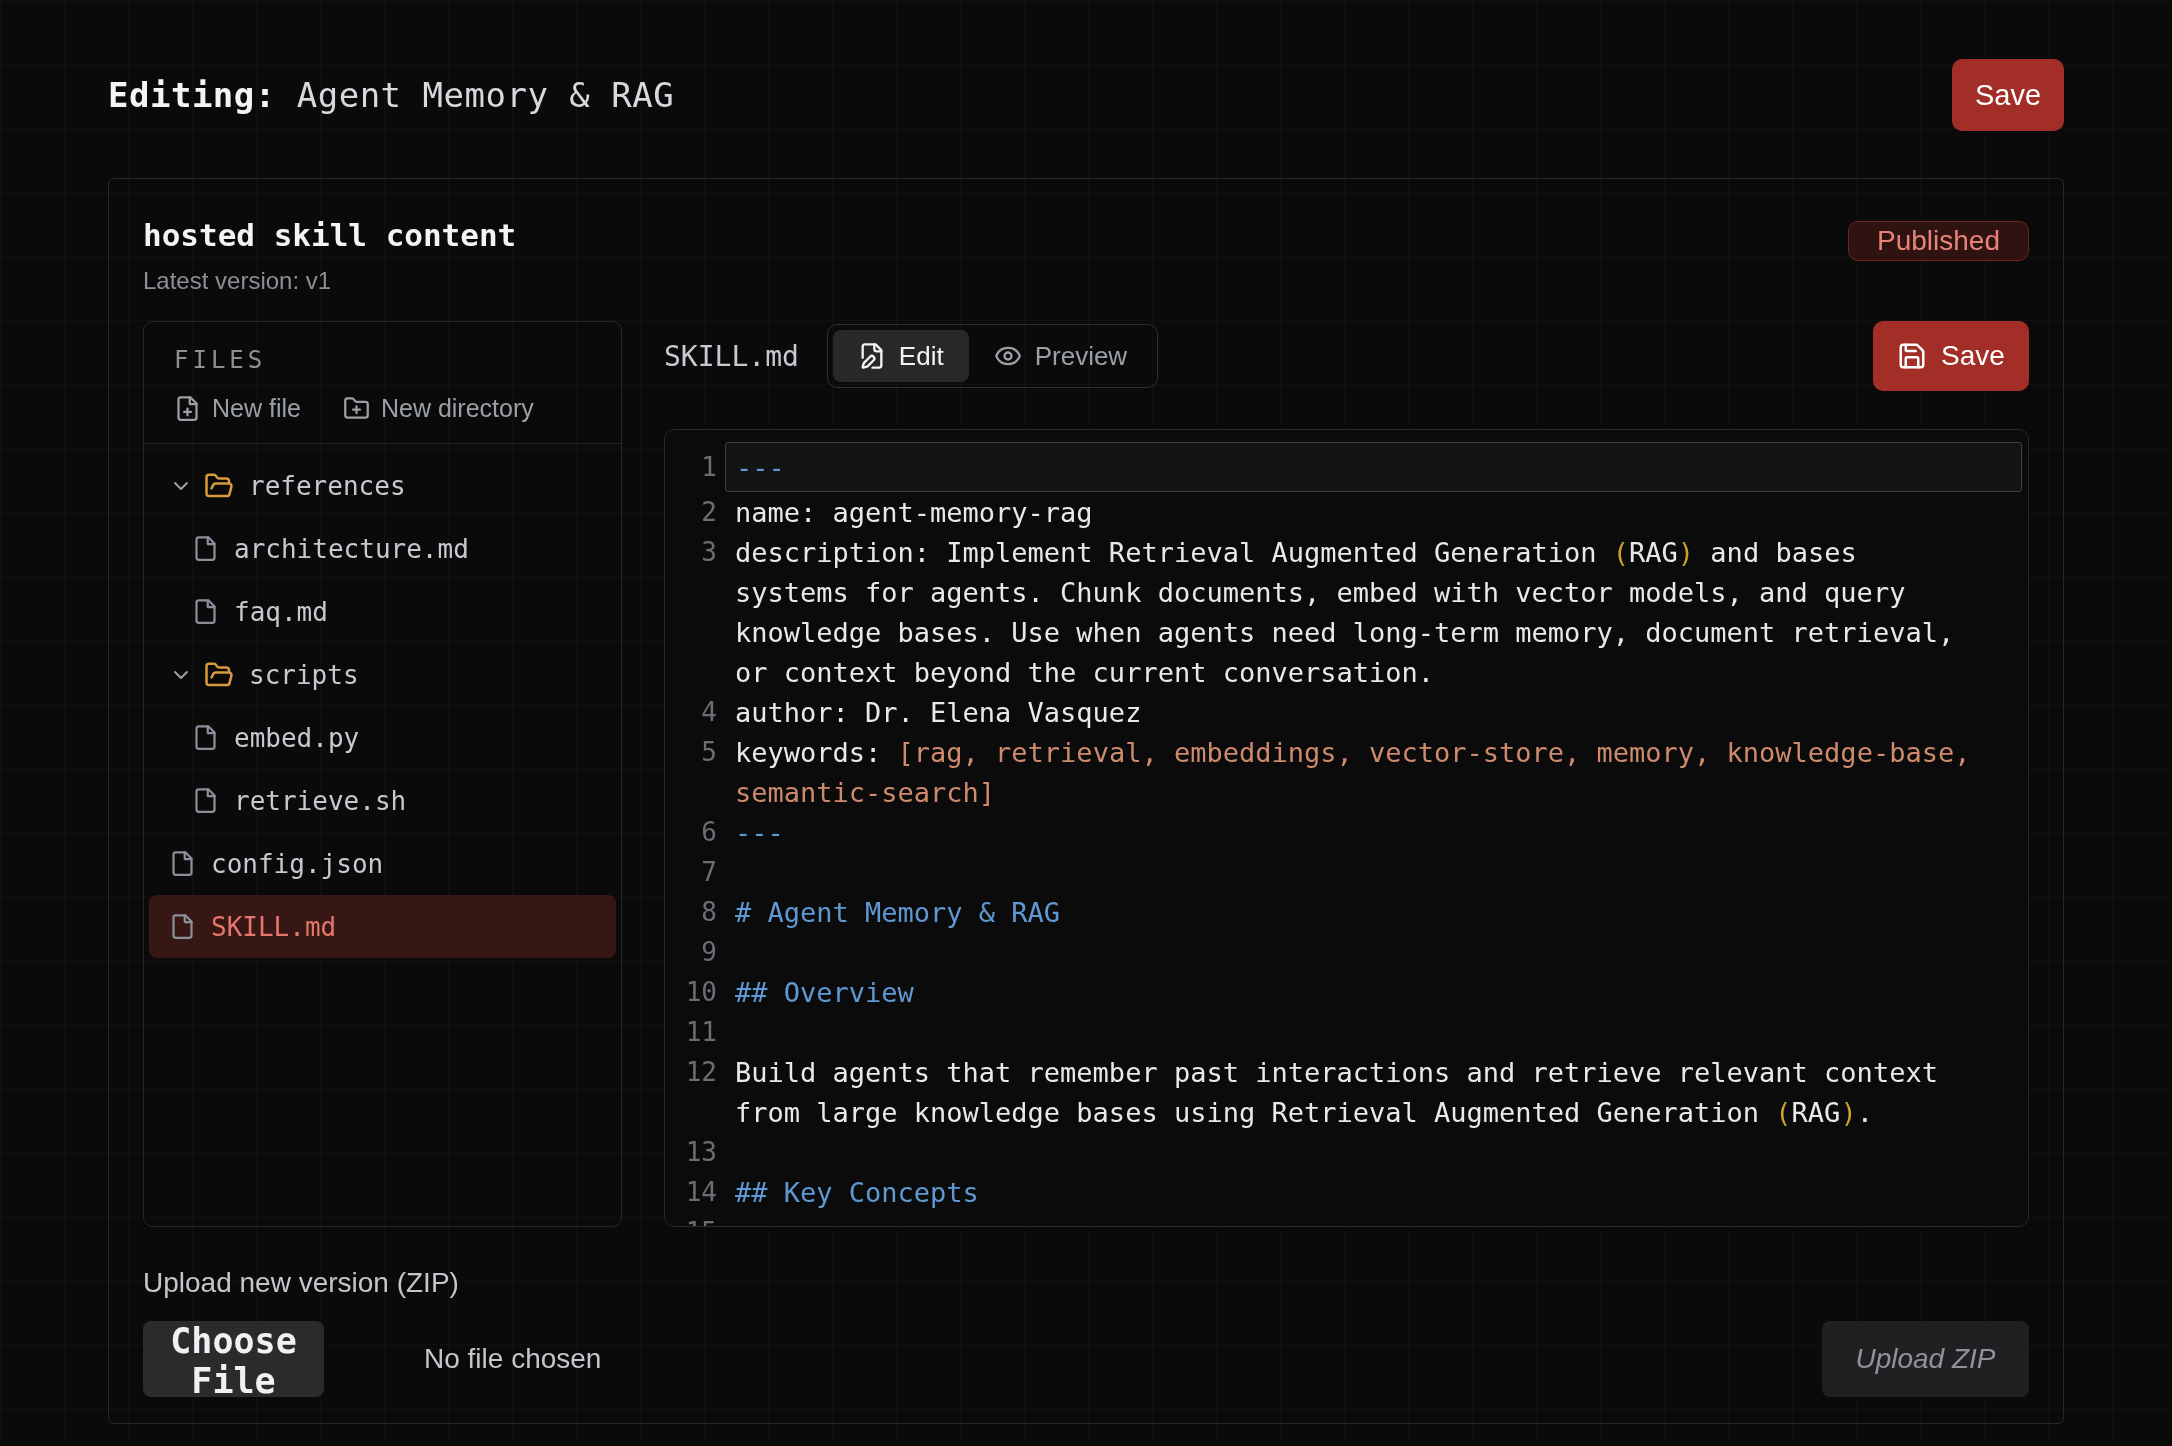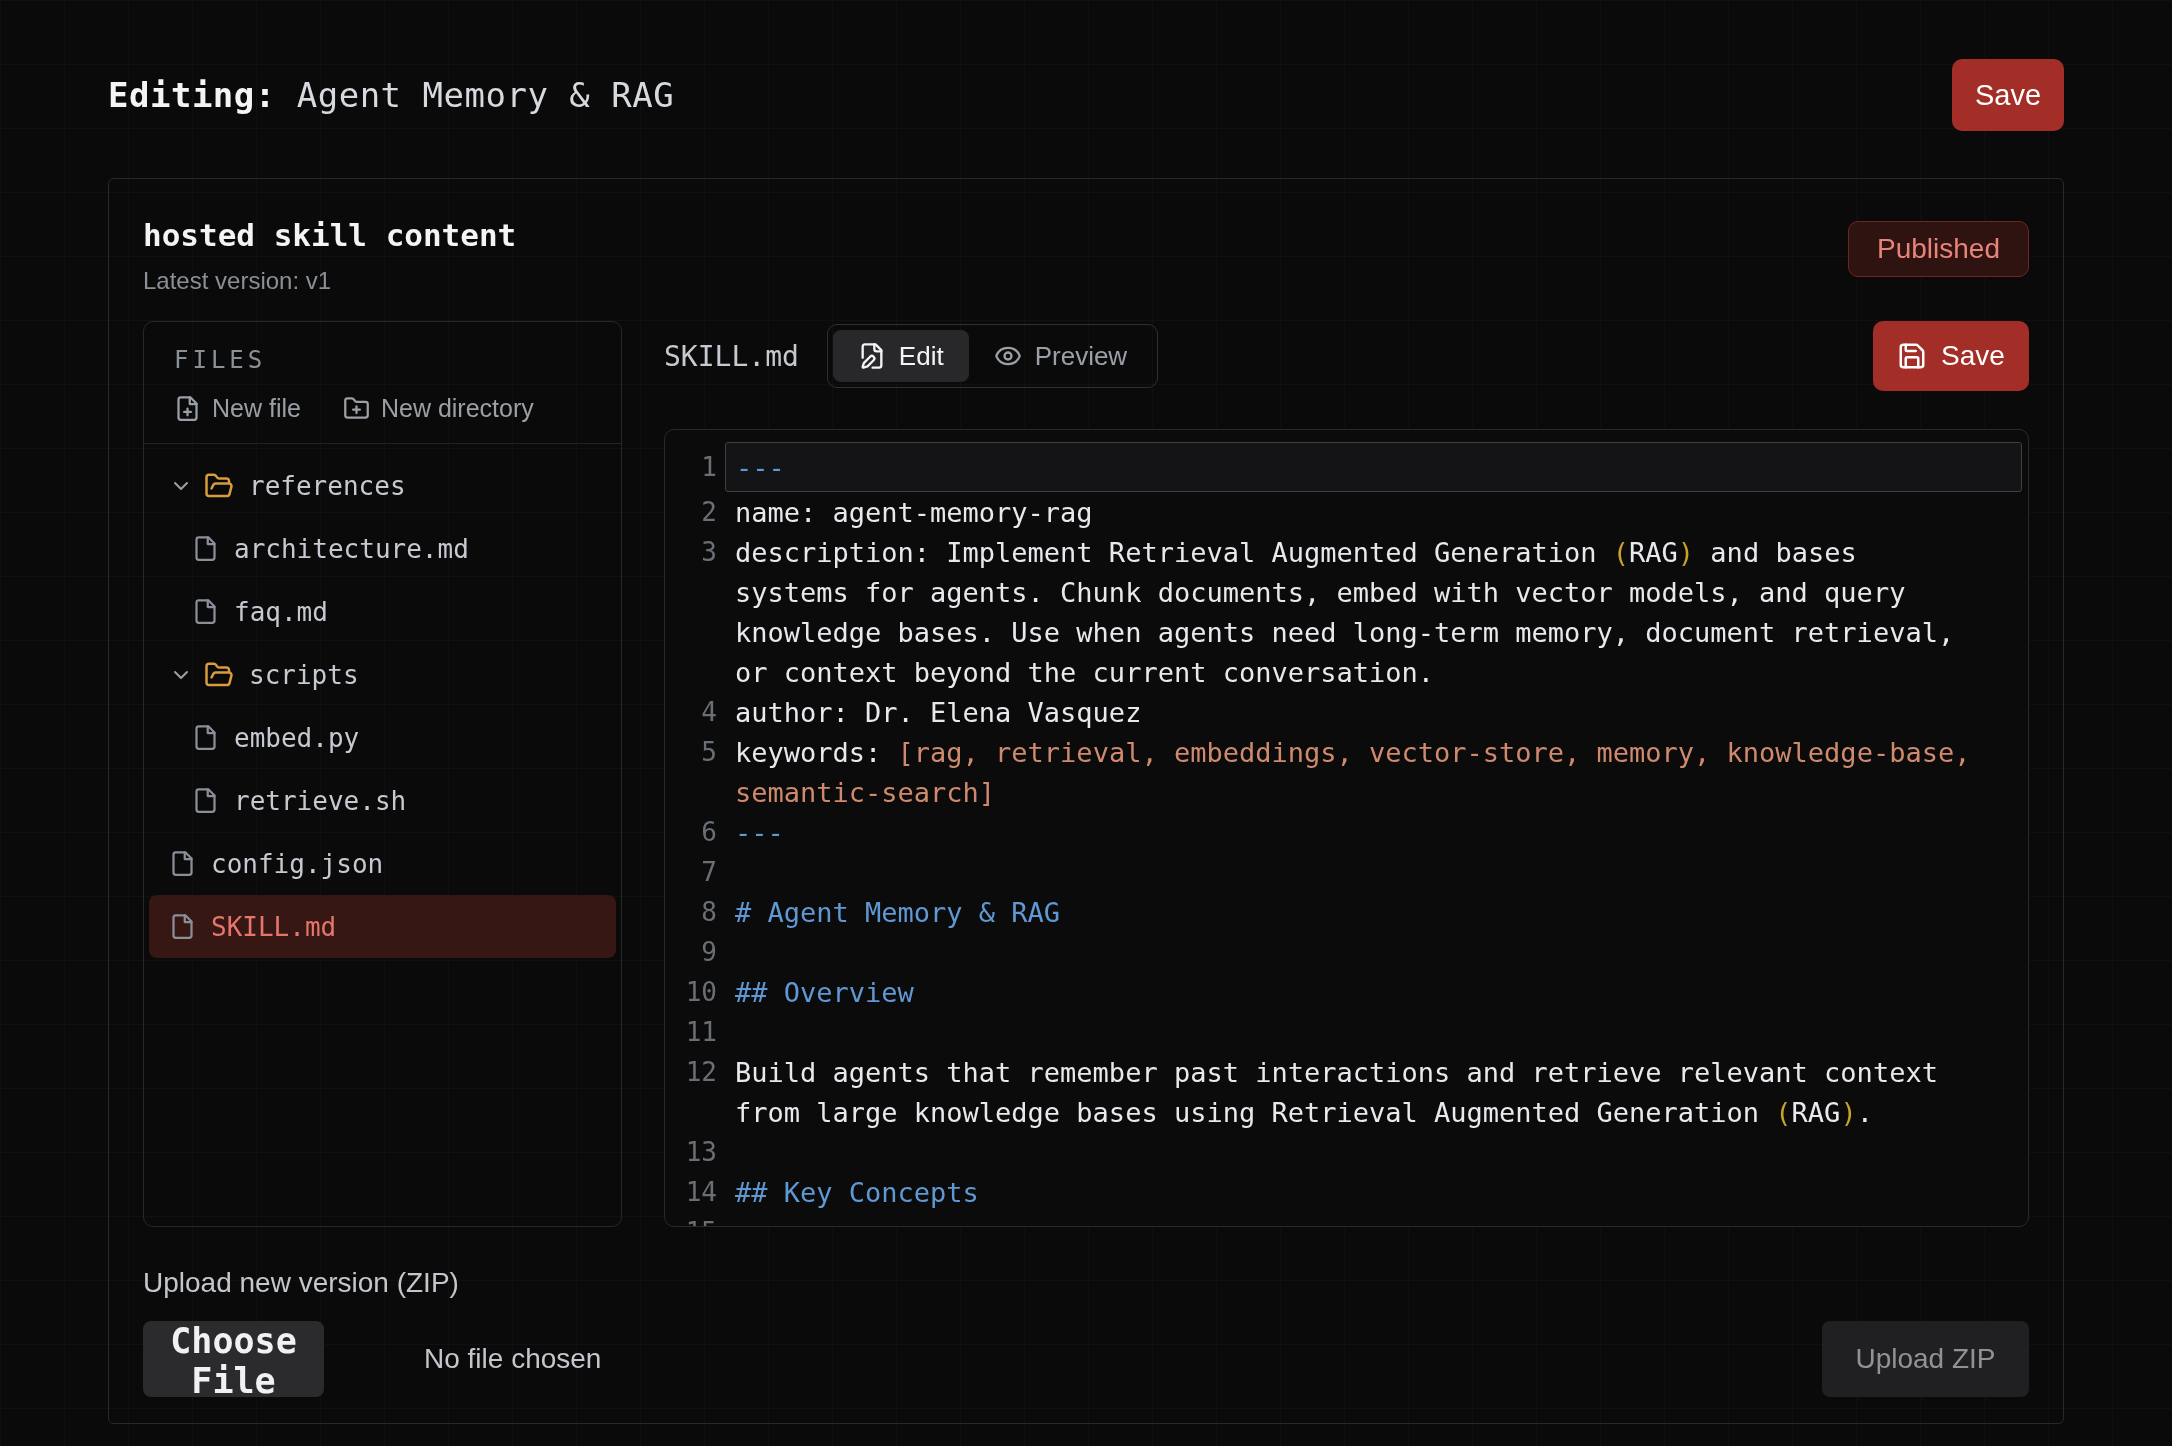--- a/index.html
+++ b/index.html
@@ -28,21 +28,21 @@
     cursor:pointer; display:flex; align-items:center; justify-content:center; gap:14px;
   }
   .btn-save-top { width:112px; height:72px; }
 
   
   .card { border:1px solid #29292b; border-radius:6px; height:1246px; padding:38px 34px 28px; }
   .card-head { display:flex; justify-content:space-between; align-items:flex-start; margin-bottom:26px; }
   .card-heading { font-family:"DejaVu Sans Mono", monospace; font-size:31px; font-weight:700; color:#f3f4f6; margin-bottom:14px; }
   .card-sub { font-size:24px; color:#8b9096; }
   .badge-published {
-    margin-top:4px; padding:0 28px; height:56px; display:flex; align-items:center;
+    margin-top:4px; padding:0 28px; height:40px; display:flex; align-items:center;
     background:#2e1310; border:1px solid #71251e; border-radius:10px;
     color:#e8837a; font-size:28px;
   }
 
   
   .content { display:flex; gap:42px; height:906px; }
 
   
   .files-panel { width:479px; border:1px solid #28282a; border-radius:10px; flex-shrink:0; }
   .files-head { padding:24px 30px 20px; border-bottom:1px solid #232325; }
@@ -87,21 +87,21 @@
   .tok-salmon { color:#cf8a6d; }
 
   
   .upload { margin-top:40px; }
   .upload-label { font-size:28px; color:#c3c7cc; margin-bottom:22px; }
   .upload-row { display:flex; align-items:center; }
   .btn-choose { width:181px; height:76px; background:#2b2b2e; border:none; border-radius:8px;
                 font-family:"DejaVu Sans Mono", monospace; font-size:35px; font-weight:600; color:#f0f1f3; cursor:pointer; }
   .no-file { margin-left:100px; font-size:28px; color:#c3c7cc; }
   .btn-upload-zip { margin-left:auto; width:207px; height:76px; background:#202023; border:none; border-radius:8px;
-                    font-size:28px; color:#8f9398; font-family:"Liberation Sans", sans-serif; cursor:pointer; }
+                    font-size:28px; color:#8f9398; font-family:"Liberation Sans", sans-serif; cursor:pointer;font-style:italic; }
 </style>
 </head>
 <body>
 
 <div class="page">
 
   <div class="topbar">
     <div class="page-title mono">
       <span class="prefix">Editing:</span><span> Agent Memory &amp; RAG</span>
     </div>

